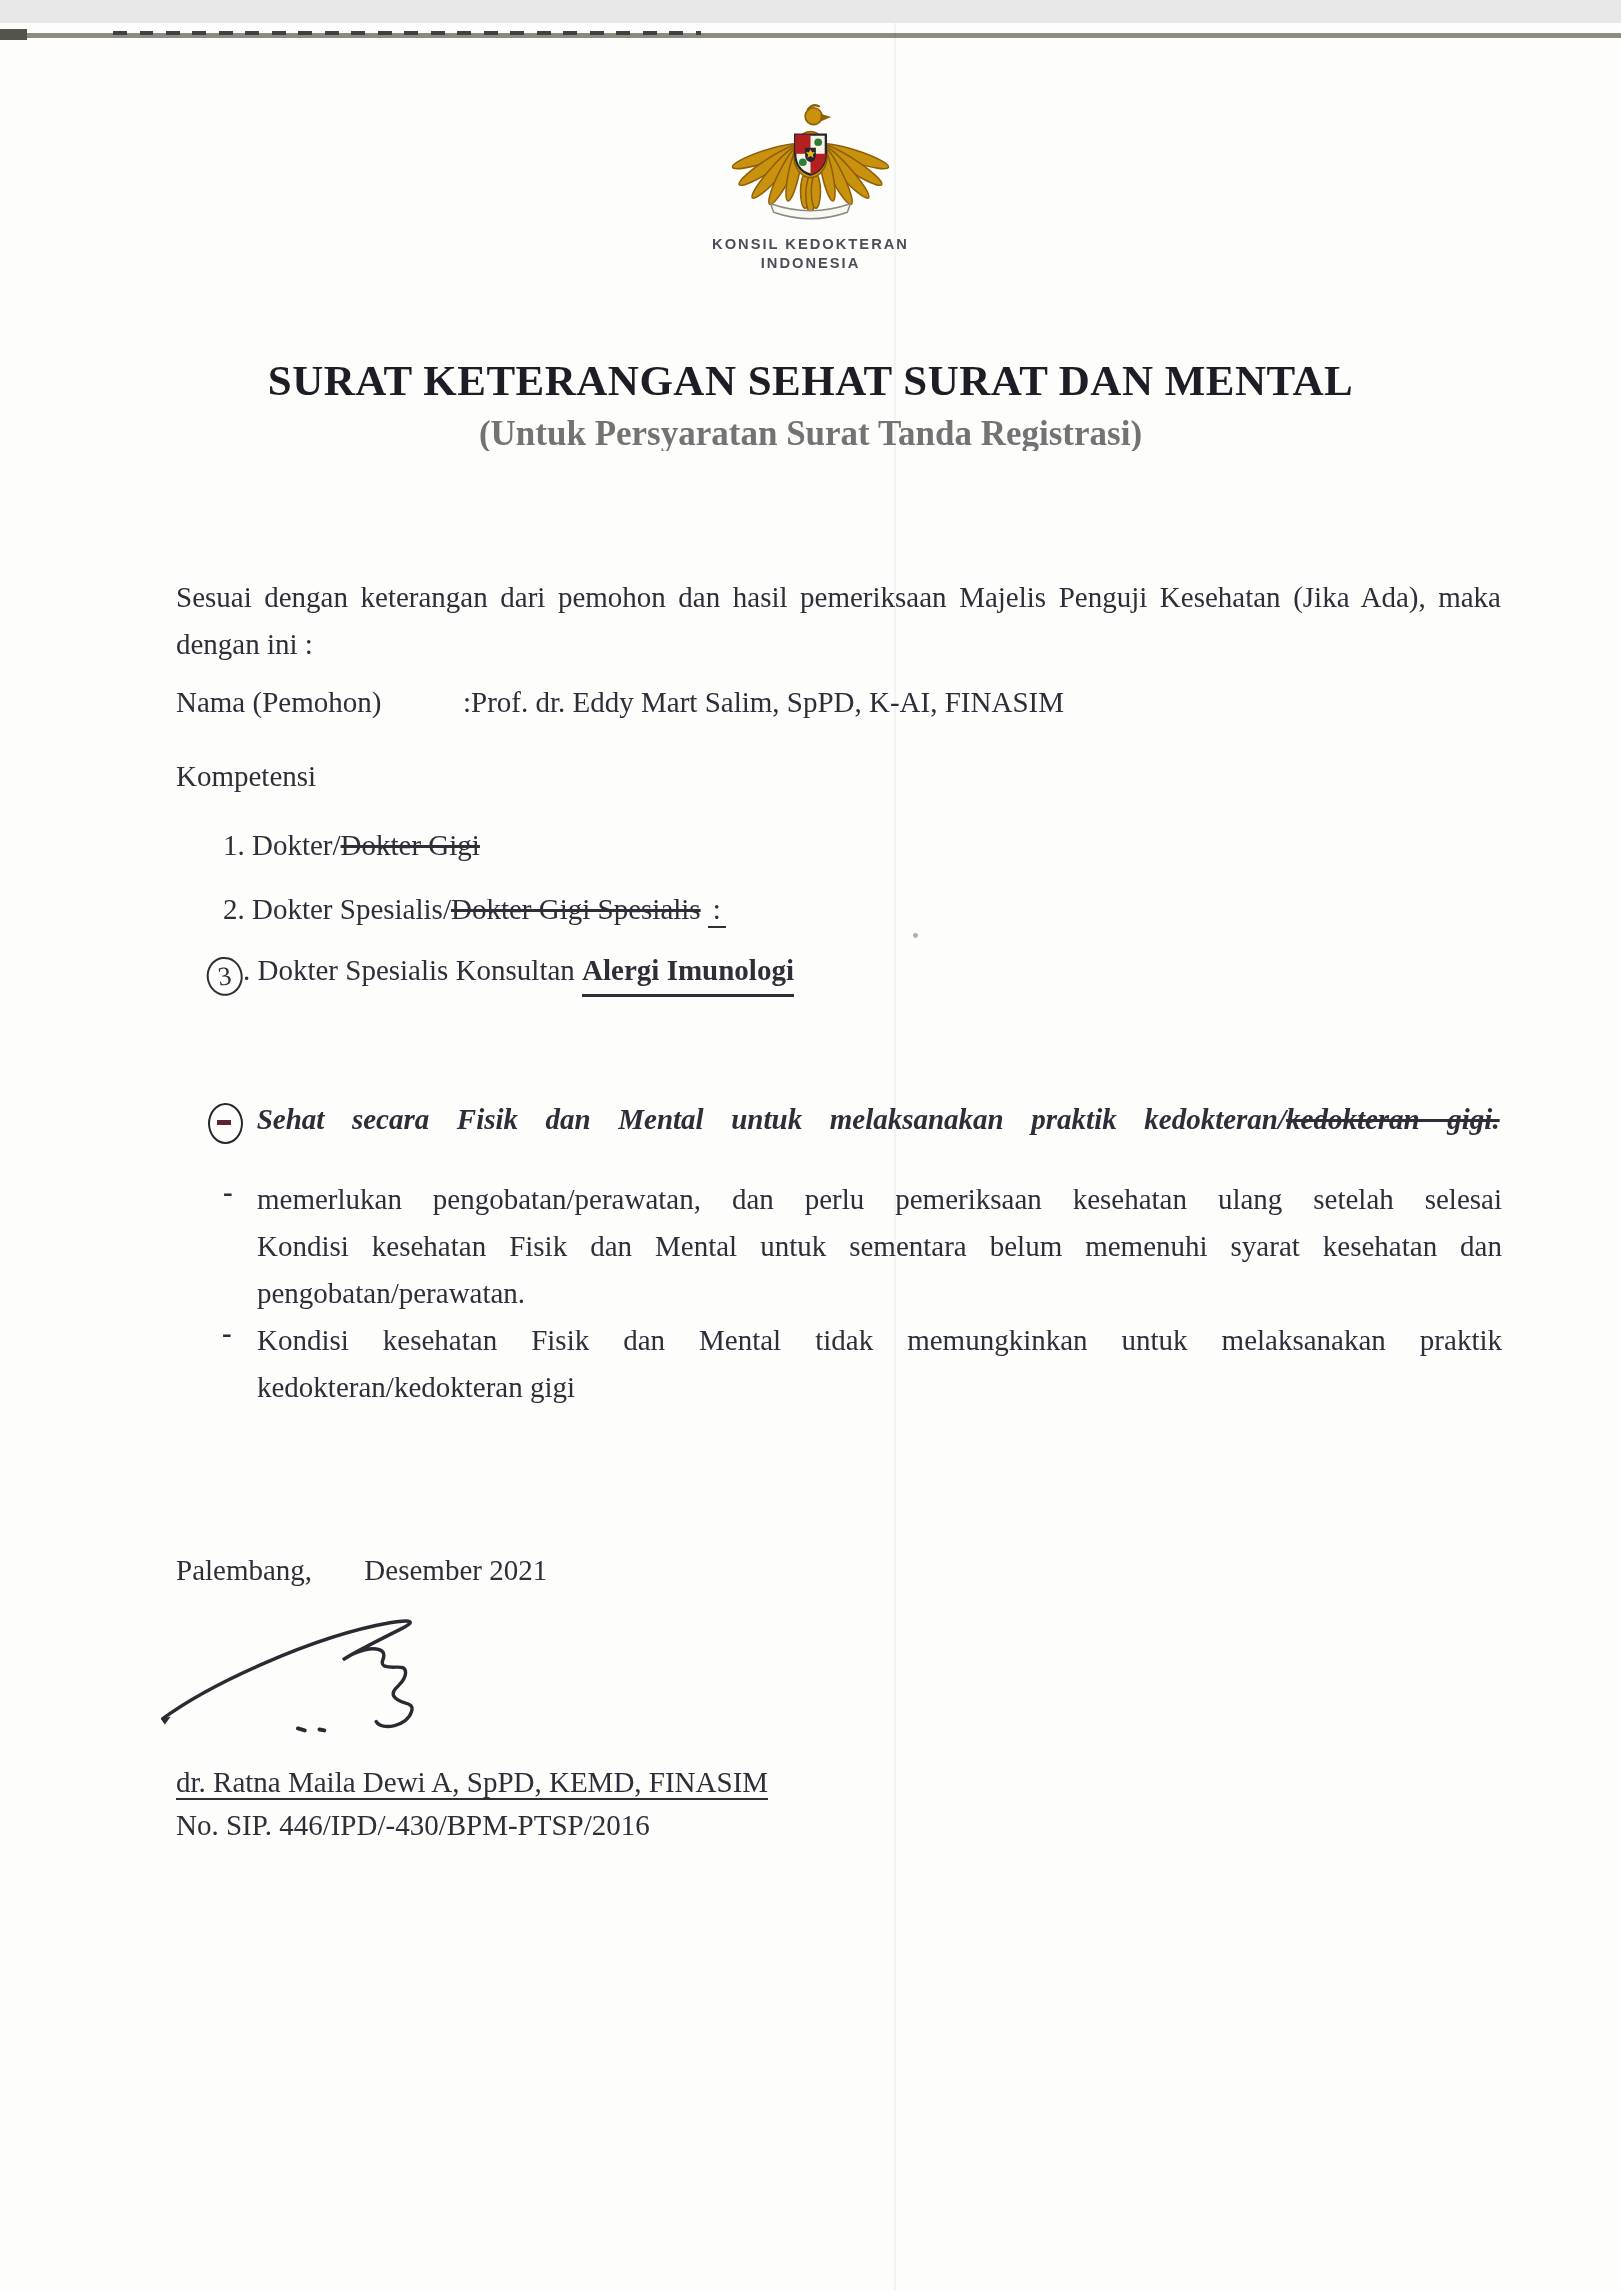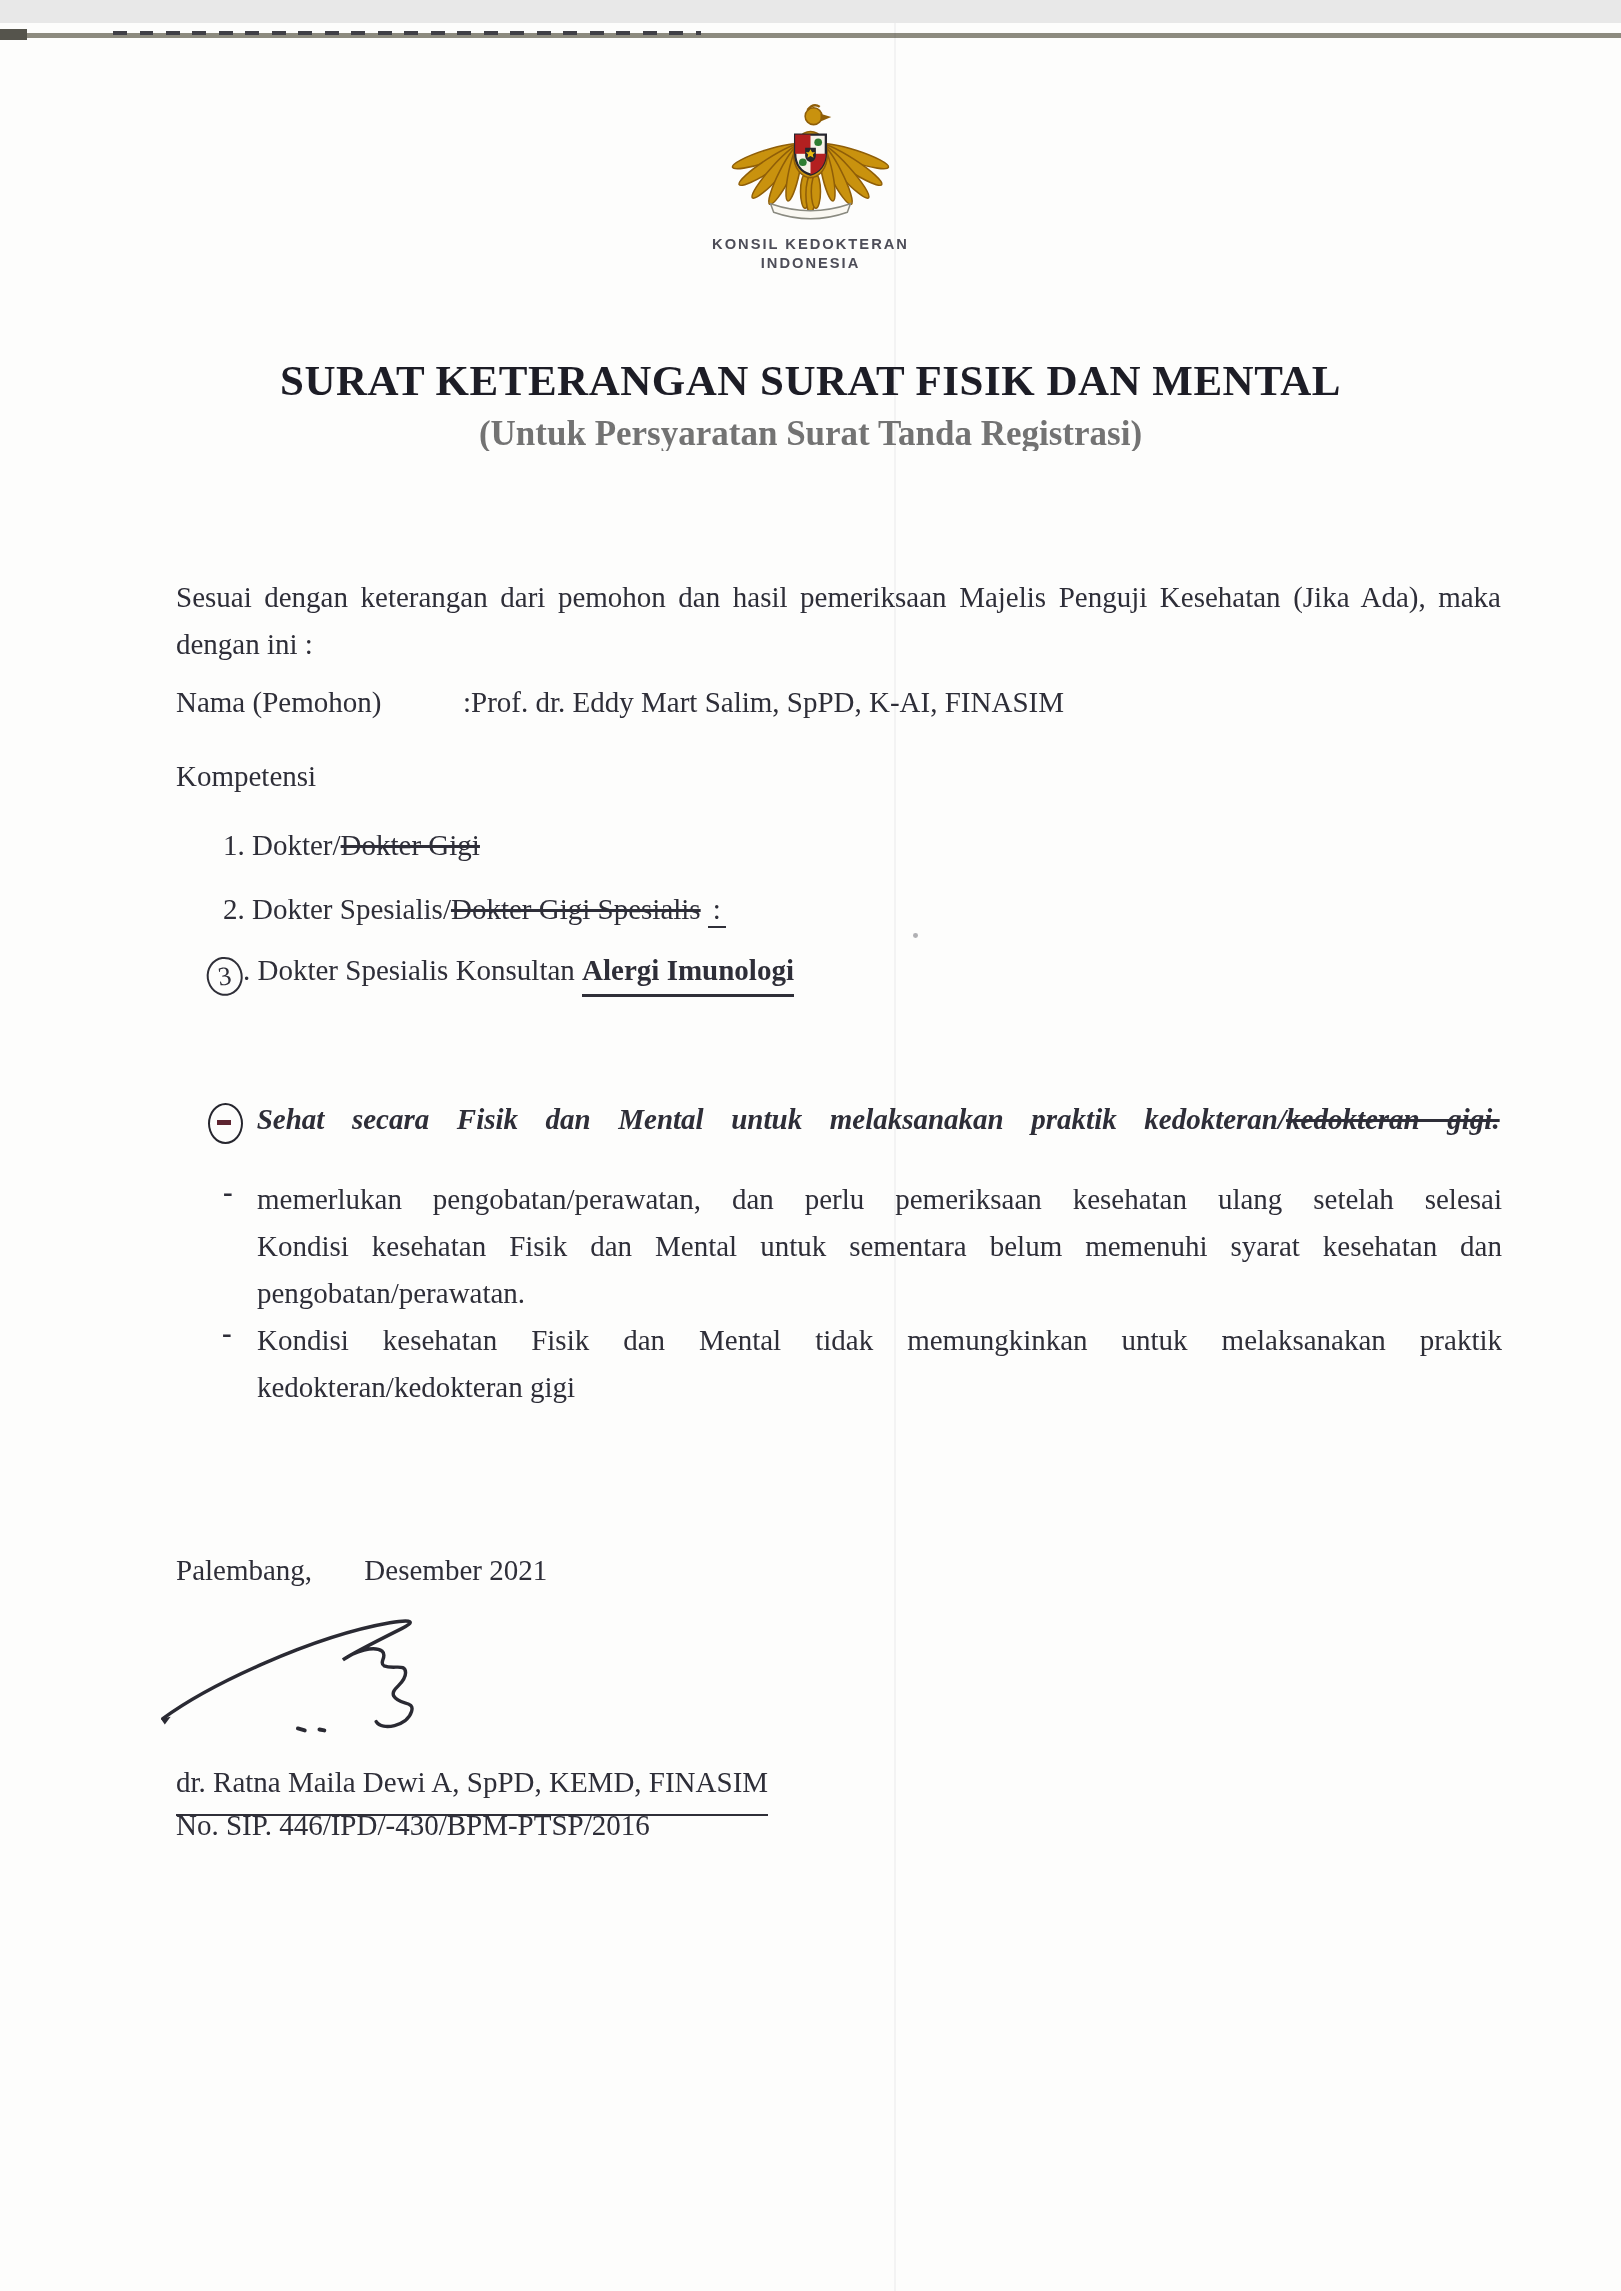--- a/index.html
+++ b/index.html
@@ -61,21 +61,21 @@
   .opt-bullet{position:absolute;font-size:29px;font-weight:bold;}
   .opt2-bullet{left:223px;top:1153px;}
   .opt3-bullet{left:222px;top:1294px;}
   .opt2{position:absolute;left:257px;top:1153px;width:1245px;}
   .opt3{position:absolute;left:257px;top:1294px;width:1245px;}
 
   .closing-line{position:absolute;left:176px;top:1531px;font-size:29px;}
   .closing-city{display:inline-block;margin-right:45px;}
   .signature{position:absolute;left:155px;top:1580px;}
   .signer-name{position:absolute;left:176px;top:1743px;font-size:29px;}
-  .signer-name span{border-bottom:2.5px solid #2f2f38;padding-bottom:16px;}
+  .signer-name span{border-bottom:2.5px solid #2f2f38;padding-bottom:0;}
   .sip-no{position:absolute;left:176px;top:1786px;font-size:29px;}
 </style>
 </head>
 <body>
 
 <div class="page">
 
   <div class="scan-line"></div>
   <div class="scan-line-dashes"></div>
   <div class="scan-corner"></div>
@@ -124,21 +124,21 @@
       </g>
 
       <path d="M58,168 Q110,186 162,168 L158,179 Q110,196 62,179 z" fill="#faf8f2" stroke="#8a8a80" stroke-width="2"></path>
     </svg>
     <div class="emblem-org">
       <div>KONSIL KEDOKTERAN</div>
       <div>INDONESIA</div>
     </div>
   </div>
 
-  <div class="title">SURAT KETERANGAN SURAT FISIK DAN MENTAL</div>
+  <div class="title">SURAT KETERANGAN SEHAT SURAT DAN MENTAL</div>
   <div class="subtitle-clip">
     <span class="subtitle">(Untuk Persyaratan Surat Tanda Registrasi)</span>
   </div>
 
   <div class="intro bodytext">
     <div class="stretch">Sesuai dengan keterangan dari pemohon dan hasil pemeriksaan Majelis Penguji Kesehatan (Jika Ada), maka</div>
     <div>dengan ini :</div>
   </div>
 
   <div class="name-row">

